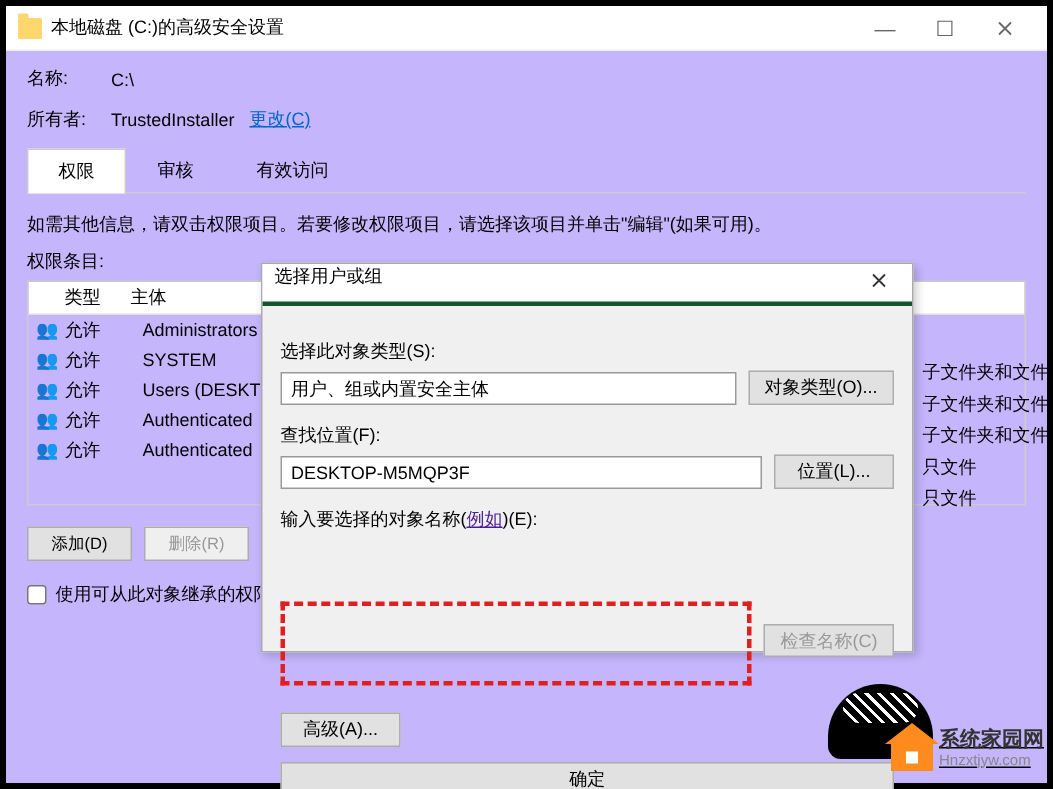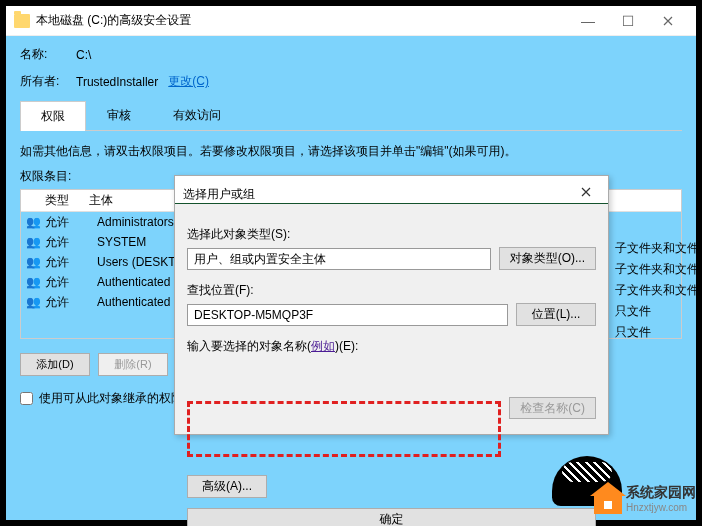--- a/index.html
+++ b/index.html
@@ -1,18 +1,18 @@
 <!DOCTYPE html>
 <html><head>
 <meta charset="utf-8">
 <style>
 * { box-sizing: border-box; margin: 0; padding: 0; font-family: "Microsoft YaHei", "Segoe UI", sans-serif; }
 body { background: #fff; width: 702px; height: 526px; overflow: hidden; position: relative; font-size: 12px; color: #000; }
 
-.main-window { position: absolute; left: 0; top: 0; right: 0; bottom: 0; border: 6px solid #000000; background: #7dd3fc; }
+.main-window { position: absolute; left: 0; top: 0; right: 0; bottom: 0; border: 4px solid #000000; background: #c4b5fd; }
 .titlebar { height: 30px; display: flex; align-items: center; padding: 0 8px; background: #fff; border-bottom: 1px solid #eee; }
 .titlebar .folder-icon { width: 16px; height: 14px; background: #ffd76e; border-radius: 1px; margin-right: 6px; position: relative; }
 .titlebar .folder-icon::before { content: ''; position: absolute; top: -3px; left: 0; width: 7px; height: 3px; background: #ffd76e; border-radius: 1px 1px 0 0; }
 .titlebar-title { flex: 1; font-size: 12px; }
 .win-controls { display: flex; gap: 0; }
 .win-btn { width: 40px; height: 24px; display: flex; align-items: center; justify-content: center; color: #666; font-size: 14px; }
 .win-btn.close svg { stroke: #666; }
 
 .content { padding: 10px 14px; }
 .row { display: flex; align-items: center; margin-bottom: 10px; font-size: 12px; }
@@ -39,43 +39,43 @@
 
 .btn-row { display: flex; gap: 8px; margin-top: 14px; }
 .btn { border: 1px solid #adadad; background: #e1e1e1; padding: 3px 14px; font-size: 11px; cursor: pointer; min-width: 70px; text-align: center; }
 .btn.disabled { color: #999; background: #efefef; }
 
 .checkbox-row { display: flex; align-items: center; margin-top: 14px; font-size: 12px; }
 .checkbox-row input { margin-right: 6px; }
 
 
 .dialog { position: absolute; left: 174px; top: 175px; width: 435px; height: 260px; background: #f0f0f0; border: 1px solid #aaa; box-shadow: 2px 2px 6px rgba(0,0,0,0.2); z-index: 10; }
-.dlg-titlebar { height: 28px; background: #fff; display: flex; align-items: flex-end; padding: 0 8px; border-bottom: 1px solid #14532d; }
+.dlg-titlebar { height: 28px; background: #fff; display: flex; align-items: flex-start; padding: 0 8px; border-bottom: 3px solid #14532d; }
 .dlg-title { flex: 1; font-size: 12px; }
 .dlg-close { width: 28px; height: 22px; display: flex; align-items: center; justify-content: center; cursor: pointer; }
 
 .dlg-body { padding: 10px 12px; font-size: 12px; }
 .dlg-label { margin-bottom: 4px; margin-top: 12px; }
 .dlg-row { display: flex; gap: 8px; align-items: flex-end; }
 .dlg-input { flex: 1; border: 1px solid #999; background: #fff; height: 22px; padding: 0 6px; font-size: 12px; display: flex; align-items: center; }
 .dlg-btn { border: 1px solid #adadad; background: #e1e1e1; padding: 2px 10px; font-size: 12px; cursor: pointer; min-width: 80px; text-align: center; display: flex; align-items: center; justify-content: center; }
 .dlg-btn.disabled { color: #999; }
 .link2 { color: #4c1d95; text-decoration: underline; cursor: pointer; }
 
 .red-box { border: 3px dashed #e02020; height: 56px; margin-top: 4px; }
-.textarea-row { display: flex; gap: 8px; align-items: flex-start; margin-top: 42px; }
+.textarea-row { display: flex; gap: 8px; align-items: center; margin-top: 42px; }
 .textarea-row .dlg-btn { height: 22px; }
 
 .dlg-footer { display: flex; gap: 10px; justify-content: flex-end; padding: 8px 12px 10px; flex-direction: column; }
 .dlg-footer .left { margin-right: auto; }
 
 .right-side-text { position: absolute; left: 615px; top: 238px; font-size: 12px; line-height: 21px; }
 
 
-.watermark { position: absolute; right: 6px; bottom: 10px; display: flex; align-items: center; gap: 0; z-index: 30; }
+.watermark { position: absolute; right: 6px; bottom: 10px; display: flex; align-items: center; gap: 0; z-index: 30; text-decoration: underline; }
 .wm-logo { width: 36px; height: 36px; position: relative; }
 .wm-logo .house { width: 28px; height: 20px; background: #ff8a1e; position: absolute; bottom: 2px; left: 4px; }
 .wm-logo .roof { position: absolute; top: 2px; left: 0; width: 0; height: 0; border-left: 18px solid transparent; border-right: 18px solid transparent; border-bottom: 14px solid #ff8a1e; }
 .wm-logo .win { position: absolute; width: 8px; height: 8px; background: #fff; bottom: 7px; left: 14px; }
 .wm-text { font-size: 14px; font-weight: 600; color: #333; }
 .wm-sub { font-size: 10px; color: #888; display: block; }
 
 .dark-blob { position: absolute; right: 80px; bottom: 20px; width: 70px; height: 50px; background: #000; border-radius: 40px 40px 10px 10px; z-index: 5; overflow: hidden; }
 .dark-blob::after { content: ''; position: absolute; top: 6px; left: 10px; right: 10px; height: 20px; background: repeating-linear-gradient(45deg, #fff 0 2px, #000 2px 6px); border-radius: 10px; }
 </style>

